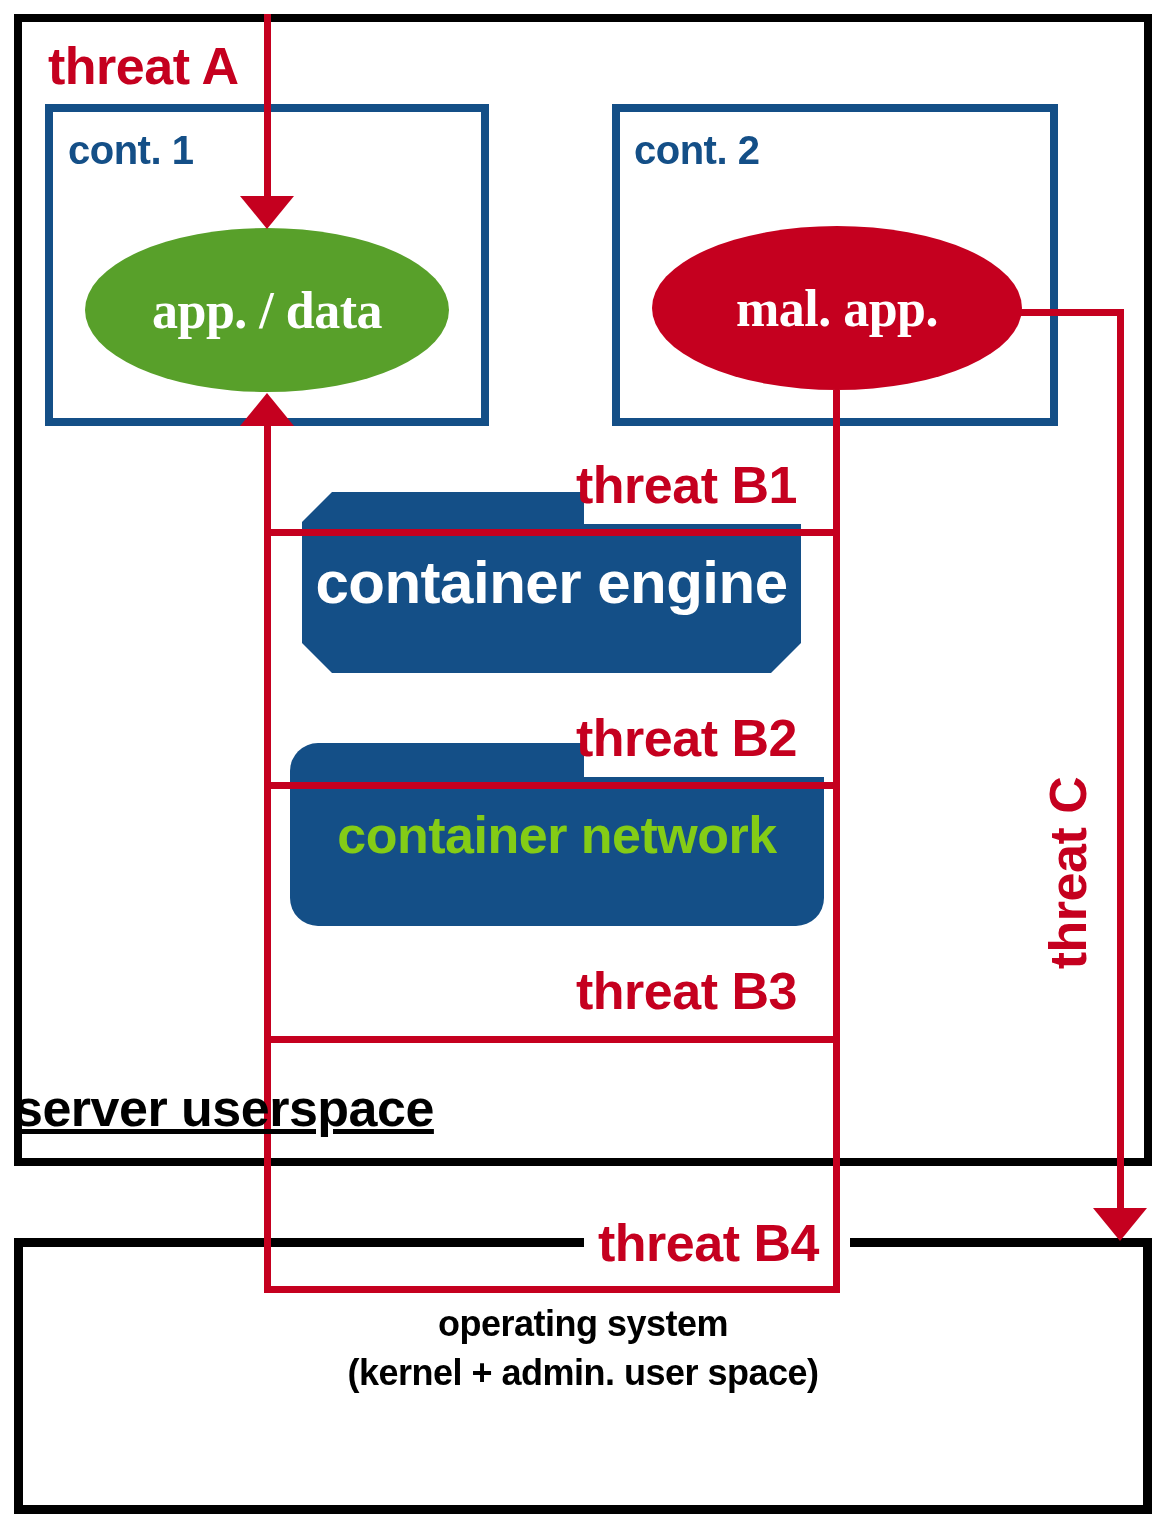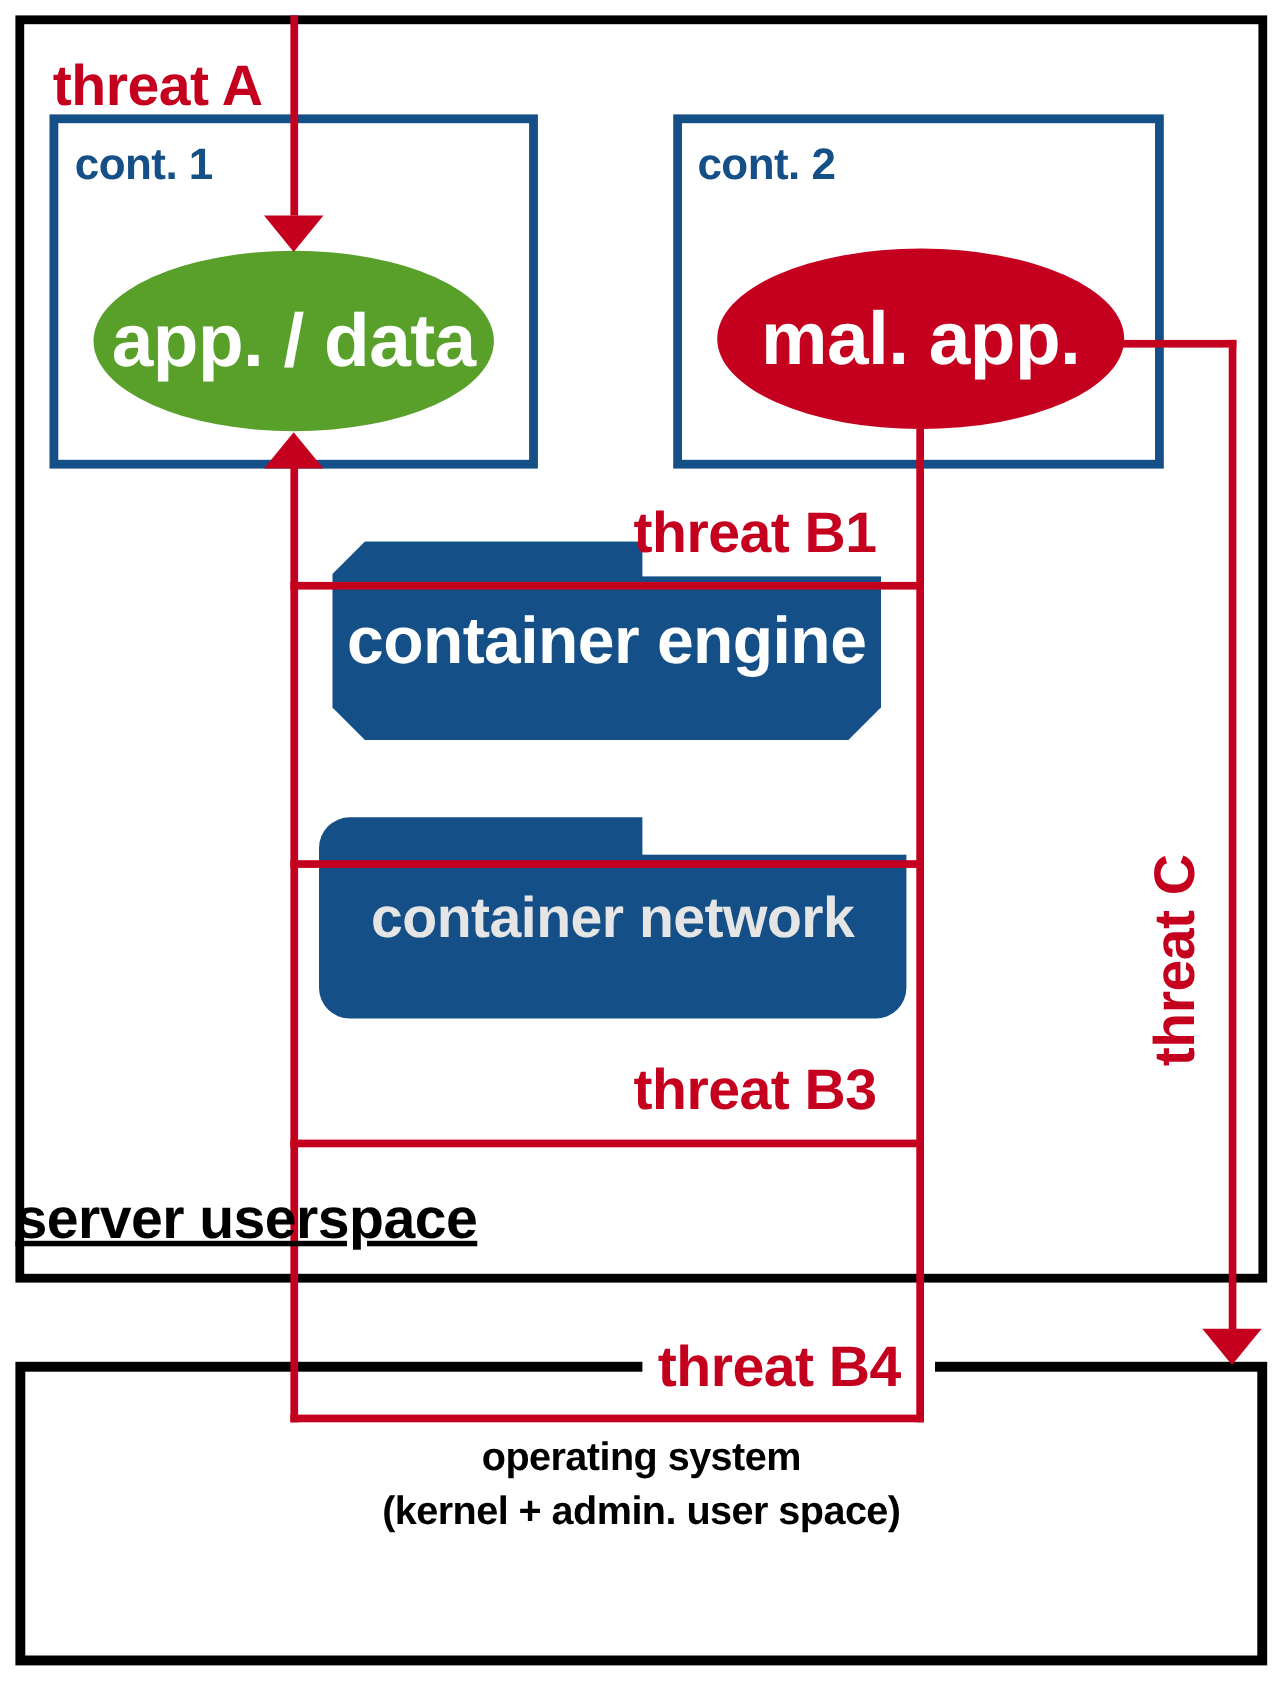--- a/index.html
+++ b/index.html
@@ -19,32 +19,32 @@
   
   .outer-box{left:14px;top:14px;width:1138px;height:1152px;border:8px solid var(--black);box-sizing:border-box;}
   .os-box{left:14px;top:1238px;width:1138px;height:276px;border:9px solid var(--black);box-sizing:border-box;}
   .cont-box{border:8px solid var(--blue);box-sizing:border-box;background:transparent;}
   .cont1{left:45px;top:104px;width:444px;height:322px;}
   .cont2{left:612px;top:104px;width:446px;height:322px;}
   .cont-label{color:var(--blue);font-size:40px;line-height:1;}
   .cont1-label{left:68px;top:130px;}
   .cont2-label{left:634px;top:130px;}
   
-  .ellipse{border-radius:50%;display:flex;align-items:center;justify-content:center;color:#fff;font-size:68px;}
+  .ellipse{border-radius:50%;display:flex;align-items:center;justify-content:center;color:#fff;font-size:52px;font-family:Liberation Serif, serif;}
   .ellipse-green{left:85px;top:228px;width:364px;height:164px;background:var(--green);}
   .ellipse-red{left:652px;top:226px;width:370px;height:164px;background:var(--red);}
   
   .engine-shape{
     left:302px;top:492px;width:499px;height:181px;background:var(--blue);
     clip-path:polygon(30px 0, calc(100% - 30px) 0, 100% 30px, 100% calc(100% - 30px), calc(100% - 30px) 100%, 30px 100%, 0 calc(100% - 30px), 0 30px);
     display:flex;align-items:center;justify-content:center;color:#fff;font-size:60px;
   }
   .network-shape{
     left:290px;top:743px;width:534px;height:183px;background:var(--blue);border-radius:28px;
-    display:flex;align-items:center;justify-content:center;color:#e5e5e5;font-size:52px;
+    display:flex;align-items:center;justify-content:center;color:#84cc16;font-size:52px;
   }
   
   .label-bg{background:#ffffff;}
   .bg-b1{left:584px;top:446px;width:244px;height:78px;}
   .bg-b2{left:584px;top:699px;width:244px;height:78px;}
   .bg-b3{left:584px;top:952px;width:244px;height:78px;}
   .bg-b4{left:584px;top:1204px;width:266px;height:78px;}
   
   .rline{background:var(--red);}
   .line-a{left:264px;top:14px;width:7px;height:182px;}
@@ -56,21 +56,21 @@
   .line-b4{left:264px;top:1286px;width:576px;height:7px;}
   .line-c-h{left:1020px;top:309px;width:104px;height:7px;}
   .line-c-v{left:1117px;top:309px;width:7px;height:903px;}
   
   .arrow{width:0;height:0;}
   .arrow-a-down{left:240px;top:196px;border-left:27px solid transparent;border-right:27px solid transparent;border-top:33px solid var(--red);}
   .arrow-up{left:240px;top:393px;border-left:27px solid transparent;border-right:27px solid transparent;border-bottom:33px solid var(--red);}
   .arrow-c-down{left:1093px;top:1208px;border-left:27px solid transparent;border-right:27px solid transparent;border-top:33px solid var(--red);}
   
   .threat{color:var(--red);font-size:52px;line-height:1;white-space:nowrap;}
-  .threat-a{left:48px;top:52px;}
+  .threat-a{left:48px;top:40px;}
   .threat-b{text-align:left;width:244px;}
   .threat-b1{left:576px;top:459px;}
   .threat-b2{left:576px;top:712px;}
   .threat-b3{left:576px;top:965px;}
   .threat-b4{left:598px;top:1217px;}
   .threat-c{left:918px;top:847px;width:300px;height:52px;text-align:center;transform:rotate(-90deg);}
   
   .userspace-label{left:14px;top:1078px;width:1154px;text-align:left;color:var(--black);font-size:52px;text-decoration:underline;}
   .os-text{left:14px;top:1300px;width:1138px;text-align:center;color:var(--black);font-size:36px;line-height:1.36;}
 </style>
@@ -114,20 +114,21 @@
   <div class="abs rline line-b1"></div>
   <div class="abs rline line-b2"></div>
   <div class="abs rline line-b3"></div>
   <div class="abs rline line-b4"></div>
   <div class="abs rline line-c-h"></div>
   <div class="abs rline line-c-v"></div>
   <div class="abs arrow arrow-c-down"></div>
 
   <div class="abs threat threat-a">threat A</div>
   <div class="abs threat threat-b threat-b1">threat B1</div>
+  <div class="abs threat threat-b threat-b2">threat B2</div>
   <div class="abs threat threat-b threat-b3">threat B3</div>
   <div class="abs threat threat-b threat-b4">threat B4</div>
   <div class="abs threat threat-c">threat C</div>
 
   <div class="abs userspace-label">server userspace</div>
   <div class="abs os-text">
     <div>operating system</div>
     <div>(kernel + admin. user space)</div>
   </div>
 

